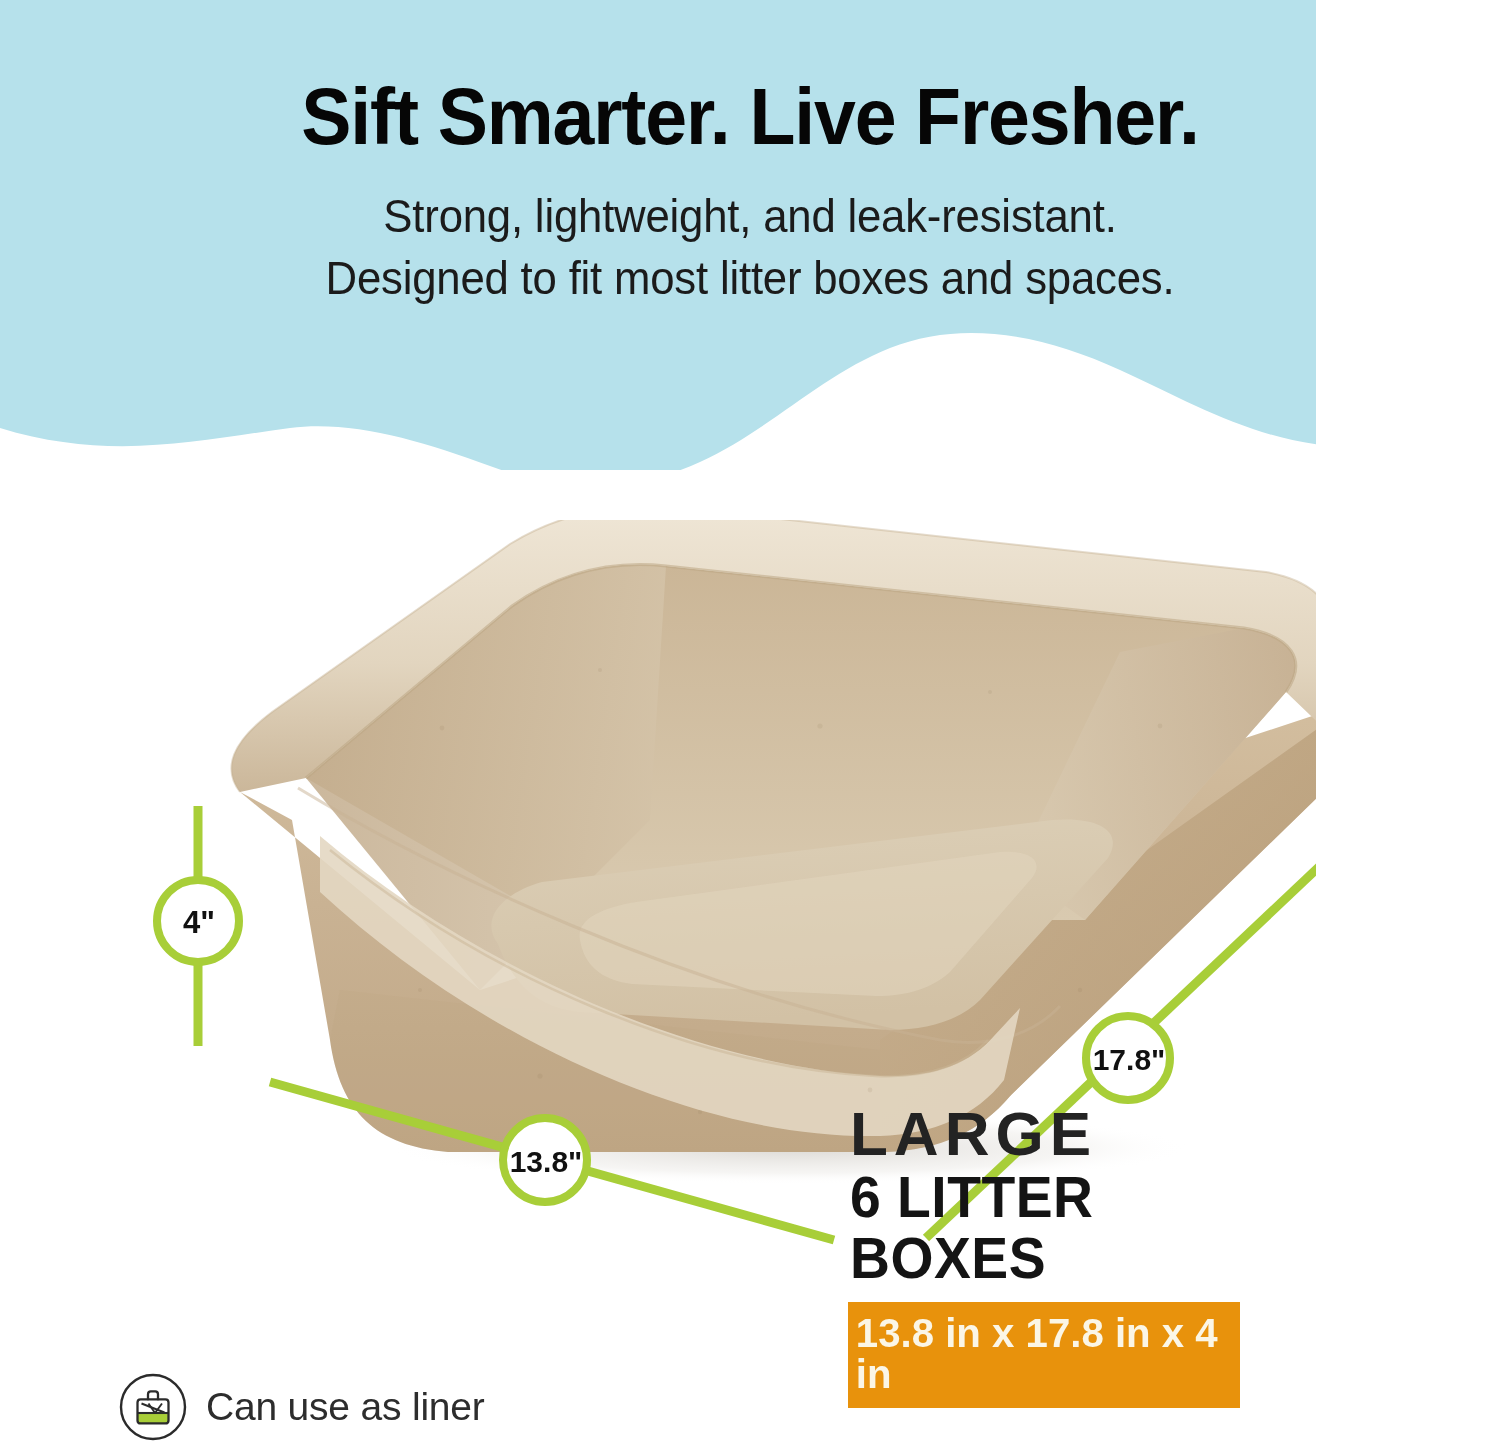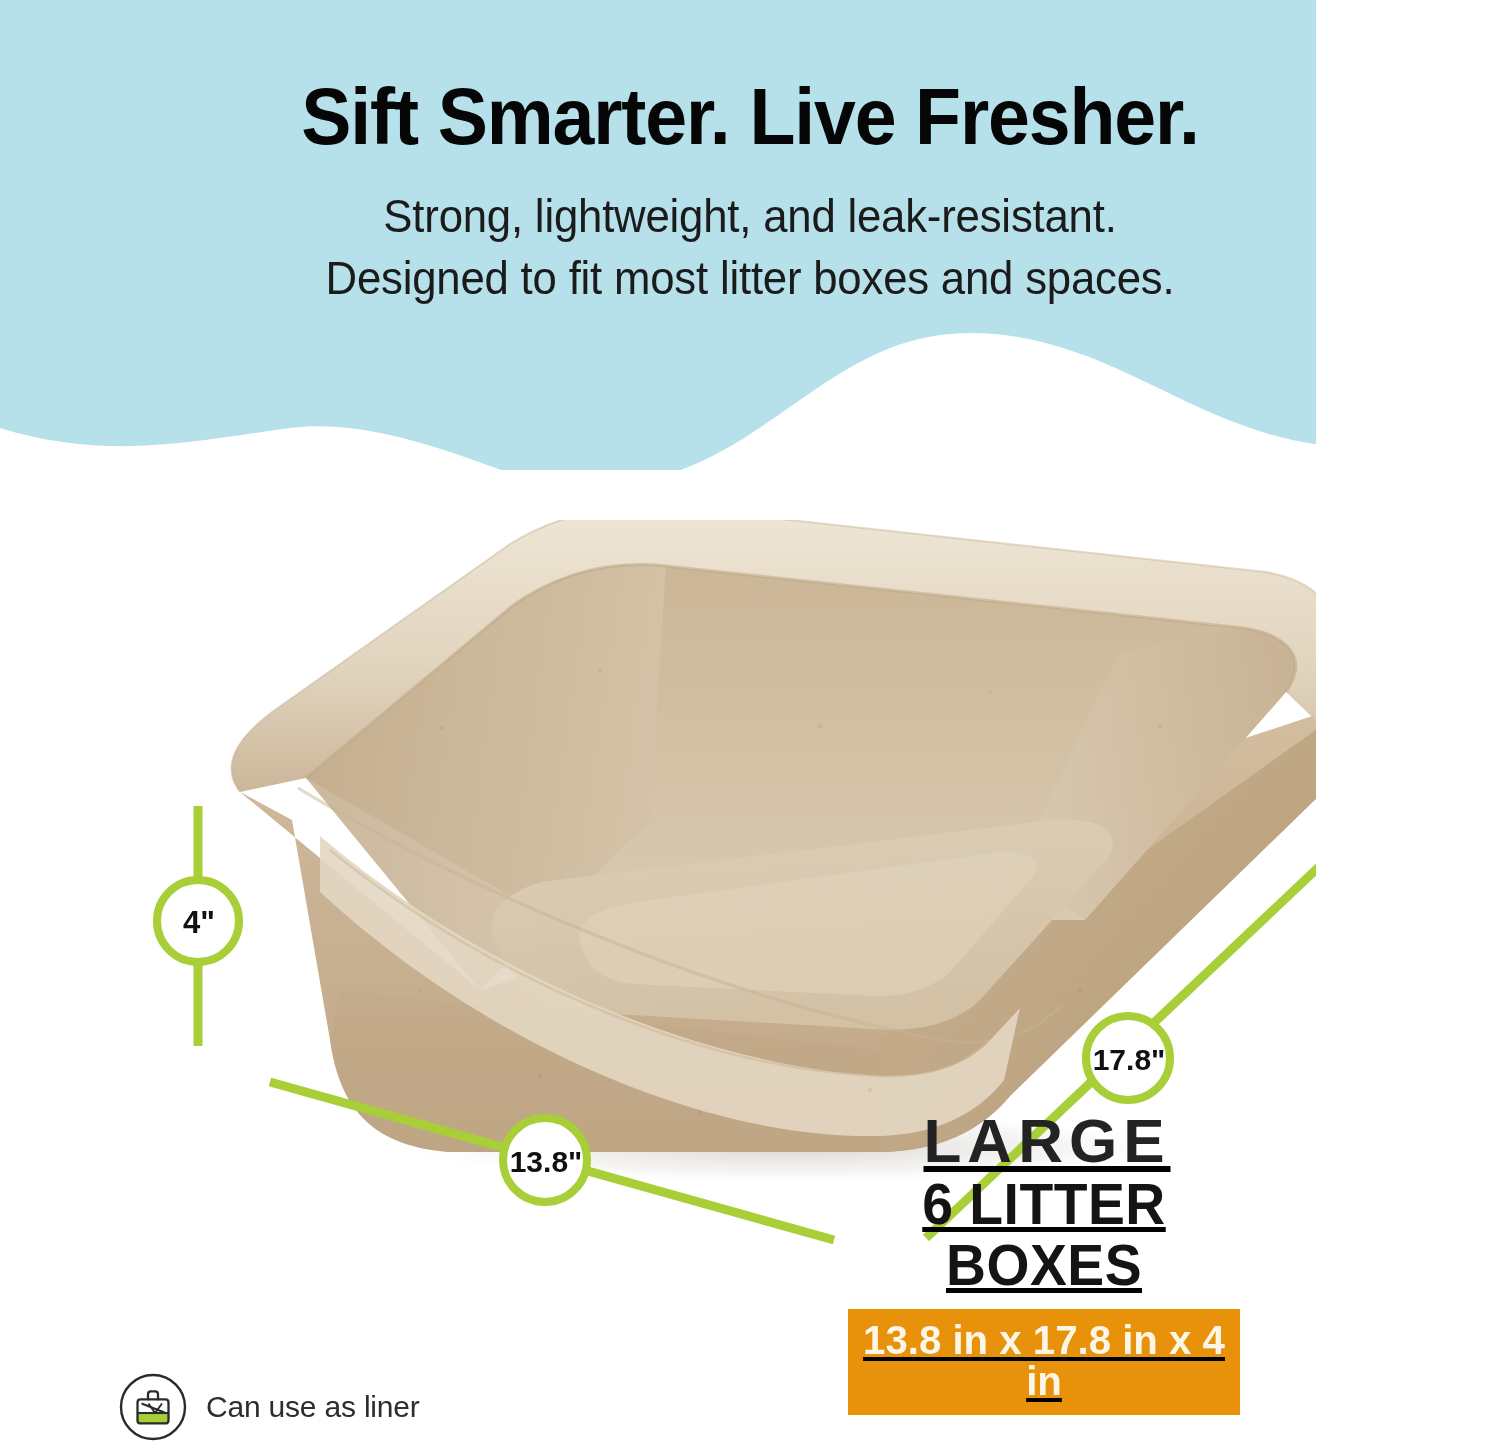--- a/index.html
+++ b/index.html
@@ -82,24 +82,22 @@
     fill: #111111;
     text-anchor: middle;
     dominant-baseline: central;
   }
   .dim-label.small { font-size: 30px; }
 
   
   .size-block {
     position: absolute;
     right: 72px;
-    bottom: 33px;
+    bottom: 40px;
     width: 400px;
-    text-align: center;
-    text-decoration: underline;
   }
   .size-large {
     font-family: "Liberation Sans", sans-serif;
     font-size: 62px;
     font-weight: 700;
     letter-spacing: 6px;
     color: #232323;
     line-height: 1.0;
     margin: 0;
     padding-left: 6px;
@@ -135,21 +133,21 @@
     left: 118px;
     bottom: 6px;
     display: flex;
     align-items: center;
     gap: 18px;
   }
   .feature-icon { width: 70px; height: 70px; flex: 0 0 70px; }
   .feature-icon svg { display: block; width: 70px; height: 70px; }
   .feature-text {
     font-family: "Liberation Sans Narrow", "Liberation Sans", sans-serif;
-    font-size: 30px;
+    font-size: 39px;
     font-weight: 400;
     color: #2d2d2d;
     letter-spacing: -0.2px;
     white-space: nowrap;
   }
 </style>
 </head>
 <body>
 
 <div id="page">

